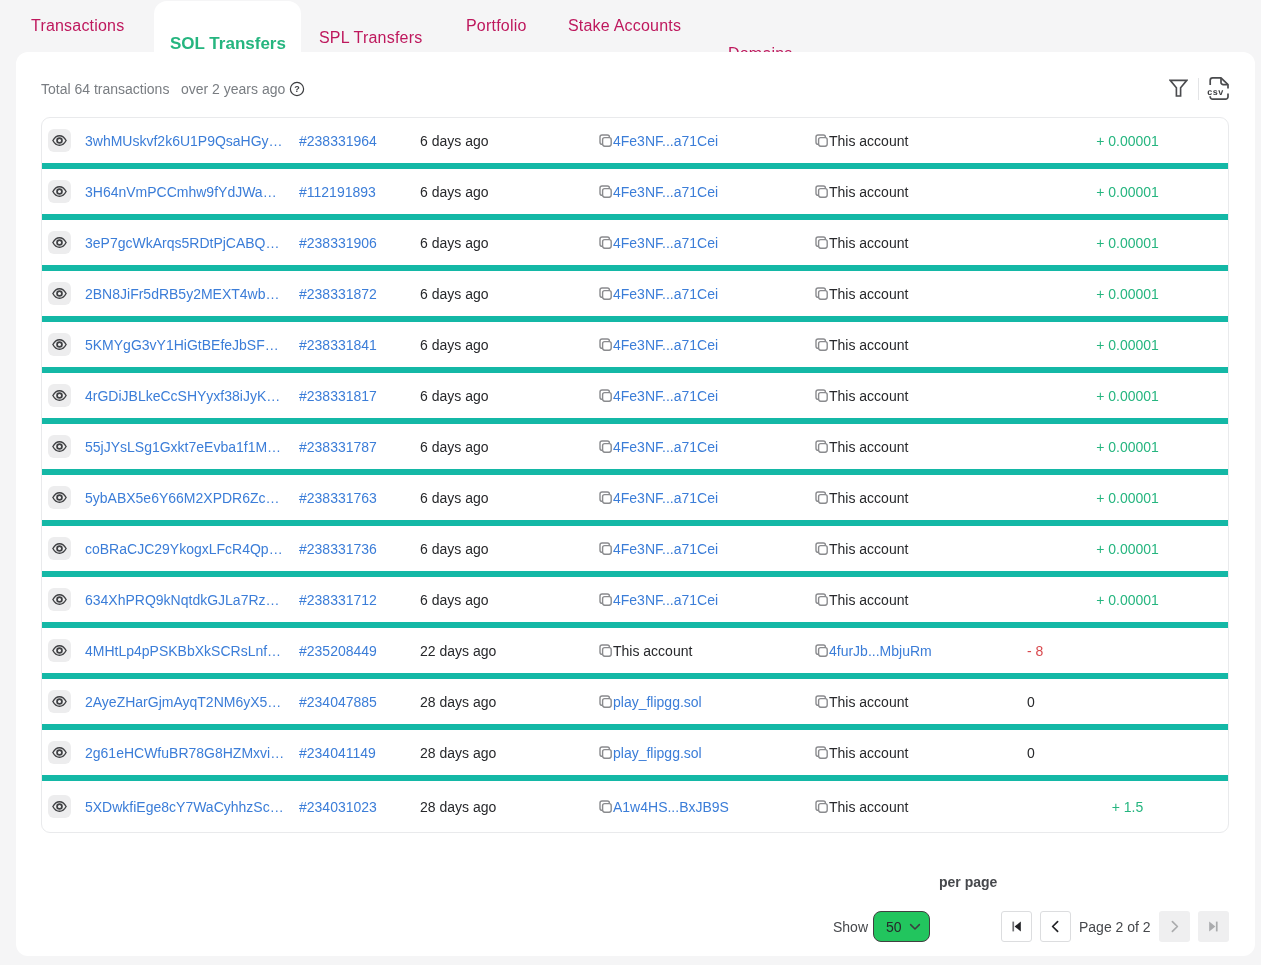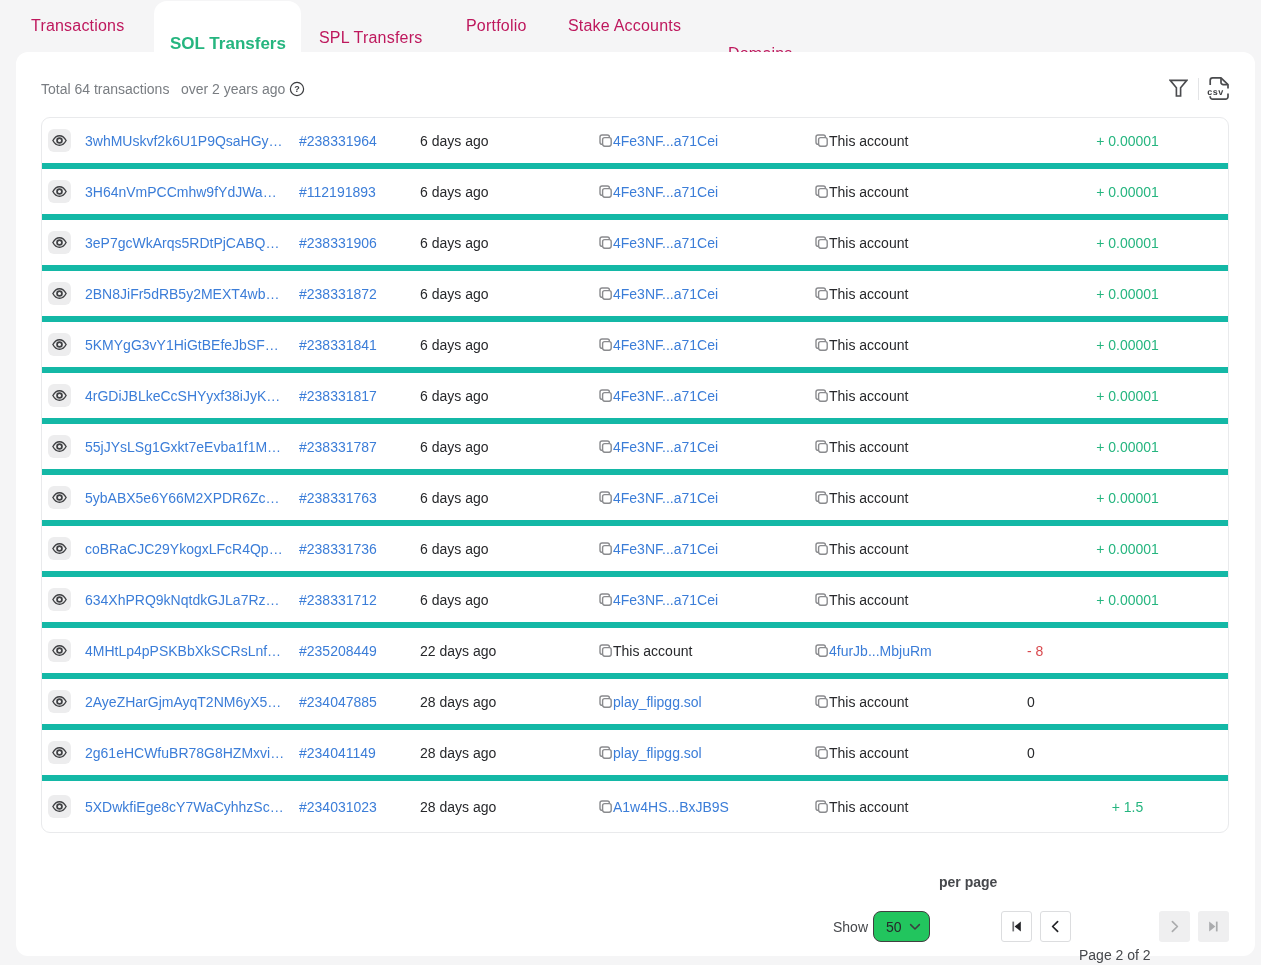--- a/index.html
+++ b/index.html
@@ -546,21 +546,21 @@
   <svg width="15" height="15" viewBox="0 0 15 15">
       <rect x="3.4" y="2.6" width="1.7" height="9.8" fill="#6f7073"></rect>
       <path d="M11.8 2.6 V12.4 L5.6 7.5 Z" fill="#212225"></path>
     </svg>
 </div>
 <div class="pbtn" style="left:1040px;">
   <svg width="15" height="15" viewBox="0 0 15 15">
       <path d="M9.6 2.6 L4.6 7.5 L9.6 12.4" fill="none" stroke="#212225" stroke-width="1.7" stroke-linejoin="round" stroke-linecap="round"></path>
     </svg>
 </div>
-<div class="pgtxt" style="left:1079px; top:919px;margin-top:28px;">Page 2 of 2</div>
+<div class="pgtxt" style="left:1079px; top:919px;">Page 2 of 2</div>
 <div class="pbtn dis" style="left:1159px;">
   <svg width="15" height="15" viewBox="0 0 15 15">
       <path d="M5.4 2.6 L10.4 7.5 L5.4 12.4" fill="none" stroke="#aaabad" stroke-width="1.7" stroke-linejoin="round" stroke-linecap="round"></path>
     </svg>
 </div>
 <div class="pbtn dis" style="left:1198px;">
   <svg width="15" height="15" viewBox="0 0 15 15">
       <path d="M3.2 2.6 V12.4 L9.4 7.5 Z" fill="#aaabad"></path>
       <rect x="9.9" y="2.6" width="1.7" height="9.8" fill="#aaabad"></rect>
     </svg>

